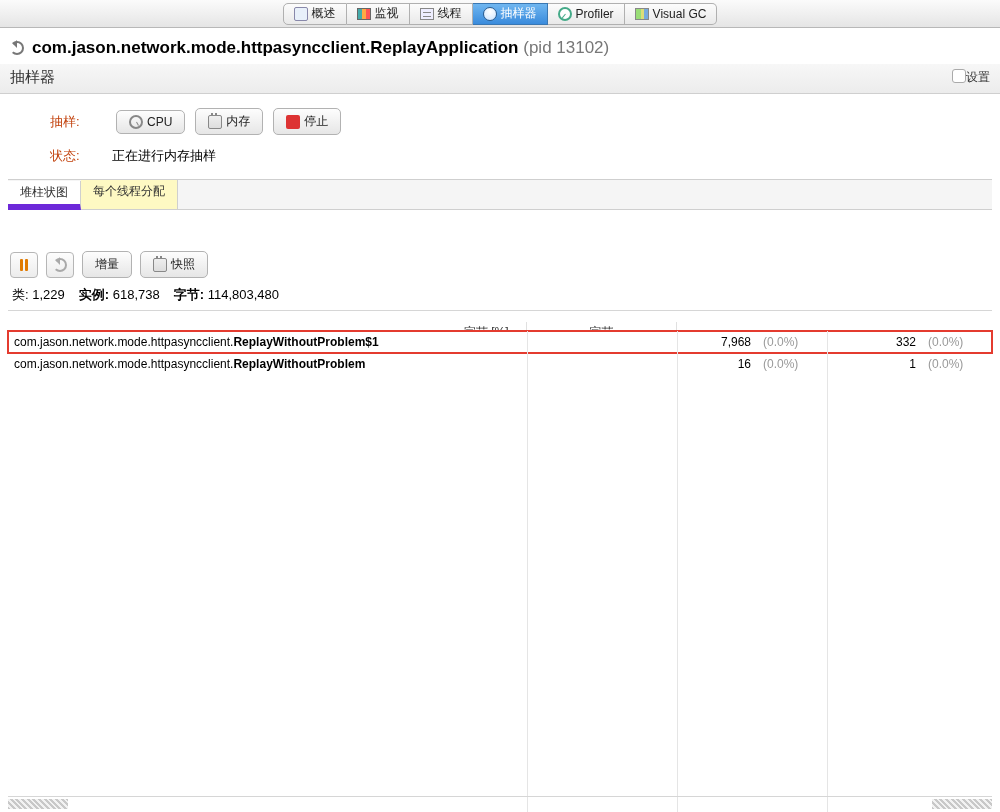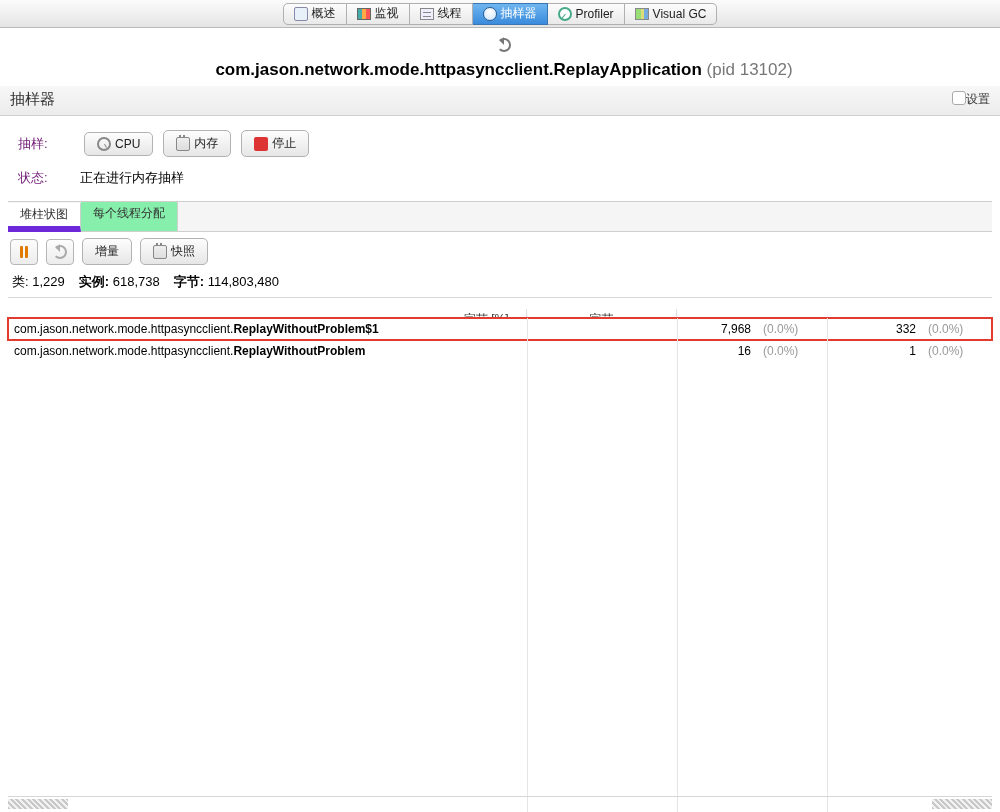--- a/index.html
+++ b/index.html
@@ -69,21 +69,20 @@
   .ic-reload { width:14px;height:14px; border:2px solid #777; border-left-color:transparent; border-radius:50%; position:relative; }
   .ic-reload::after{content:"";position:absolute;top:-3px;left:-3px;border:4px solid transparent;border-right-color:#777;}
 
   
   .title-row {
     display: flex;
     align-items: center;
     gap: 8px;
     padding: 10px 2px 6px 10px;
     font-size: 17px;
-    flex-direction: column;
   }
   .title-row .pid { color: #777; font-size: 17px; font-weight: normal; }
   .title-strong { font-weight: bold; }
 
   
   .section-header {
     display: flex;
     align-items: center;
     justify-content: space-between;
     padding: 4px 10px 6px 10px;
@@ -97,21 +96,21 @@
   }
 
   
   .controls {
     padding: 14px 12px 10px 18px;
     display: flex;
     align-items: center;
     gap: 10px;
     font-size: 13px;
   }
-  .label-col { min-width: 56px; color:#701a75; }
+  .label-col { min-width: 56px; color:#c2410c;margin-left:32px; }
   .status-row { padding: 2px 12px 14px 18px; display:flex; gap:6px; font-size:13px; }
   .btn {
     display: inline-flex;
     align-items: center;
     gap: 4px;
     padding: 4px 12px;
     background: linear-gradient(#fdfdfd, #e6e6e6);
     border: 1px solid #b2b2b2;
     border-radius: 5px;
     font-size: 12px;
@@ -132,38 +131,38 @@
     border-top: 1px solid #cfcfcf;
     border-bottom: 1px solid #cfcfcf;
     background:#f5f5f5;
     padding: 0;
     margin: 0 8px;
   }
   .inner-tab {
     padding: 3px 12px;
     font-size: 12px;
     border-right: 1px solid #cfcfcf;
-    background:#86efac;
+    background:#fef9c3;
     color:#333;
   }
   .inner-tab.active {
     background:#fff;
     border-bottom: 6px solid #6d28d9;
     position: relative;
     top: 1px;
   }
 
   
   .toolbar {
     display:flex;
     align-items:center;
     justify-content:space-between;
     padding:6px 10px;
   }
-  .toolbar-left { display:flex; gap:8px; align-items:center; }
+  .toolbar-left { display:flex; gap:8px; align-items:center;margin-top:35px; }
   .toolbar-right { display:flex; gap:8px; align-items:center; }
   .sqbtn {
     width:28px;height:26px;border:1px solid #b6b6b6;border-radius:4px;
     background:linear-gradient(#fdfdfd,#ececec);display:inline-flex;align-items:center;justify-content:center;
   }
   .sq-pause { color:#e07a00; font-size:13px; }
   .sq-refresh { color:#888; font-size:14px; }
   .sq-refresh .ic-reload2 { width:14px;height:14px; border:2px solid #a9a9a9; border-left-color:transparent; border-radius:50%; position:relative; }
   .sq-refresh .ic-reload2::after{content:"";position:absolute;top:-3px;left:-3px;border:4px solid transparent;border-right-color:#a9a9a9;}
 

